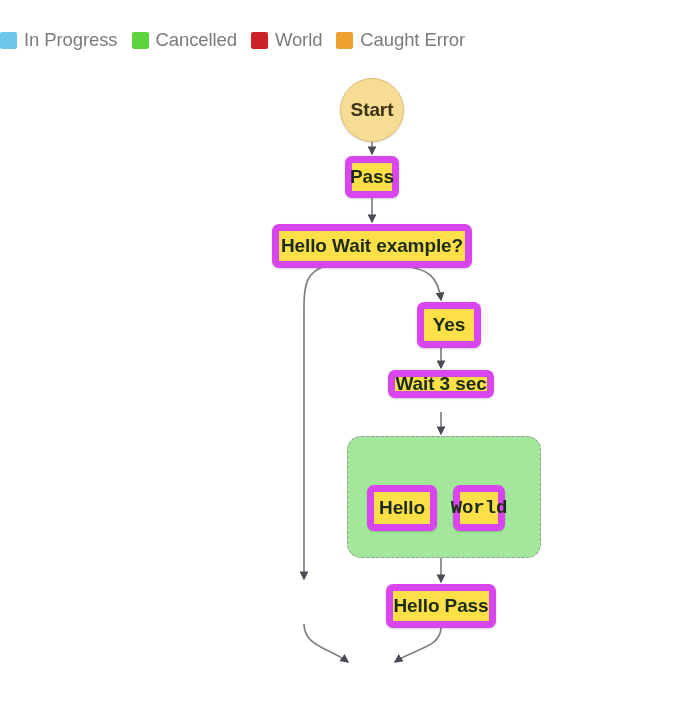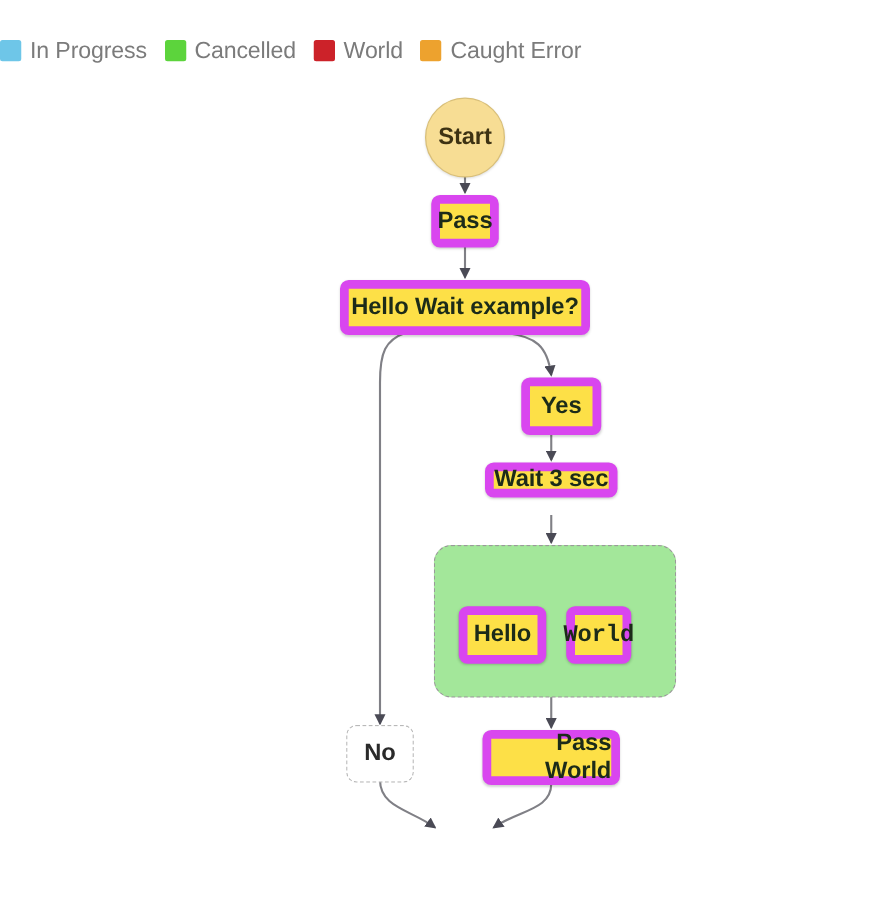--- a/index.html
+++ b/index.html
@@ -193,22 +193,19 @@
 
   <div class="node parallel-group" style="left:347px; top:380px; width:194px; height:122px;">
     <div class="node succeeded" style="left:19px; top:48px; width:70px; height:46px;">
       <span>Hello</span>
     </div>
     <div class="node succeeded" style="left:105px; top:48px; width:52px; height:46px;font-family:Liberation Mono, monospace;">
       <span>World</span>
     </div>
   </div>
 
-  <div class="node cancelled" style="left:277px; top:524px; width:54px; height:46px;">
-    <span>No</span>
-  </div>
 
   <div class="node succeeded" style="left:386px; top:528px; width:110px; height:44px;">
-    <span>Pass World</span>
+    <span>Hello Pass</span>
   </div>
 
 
 </div>
 
 </body></html>

